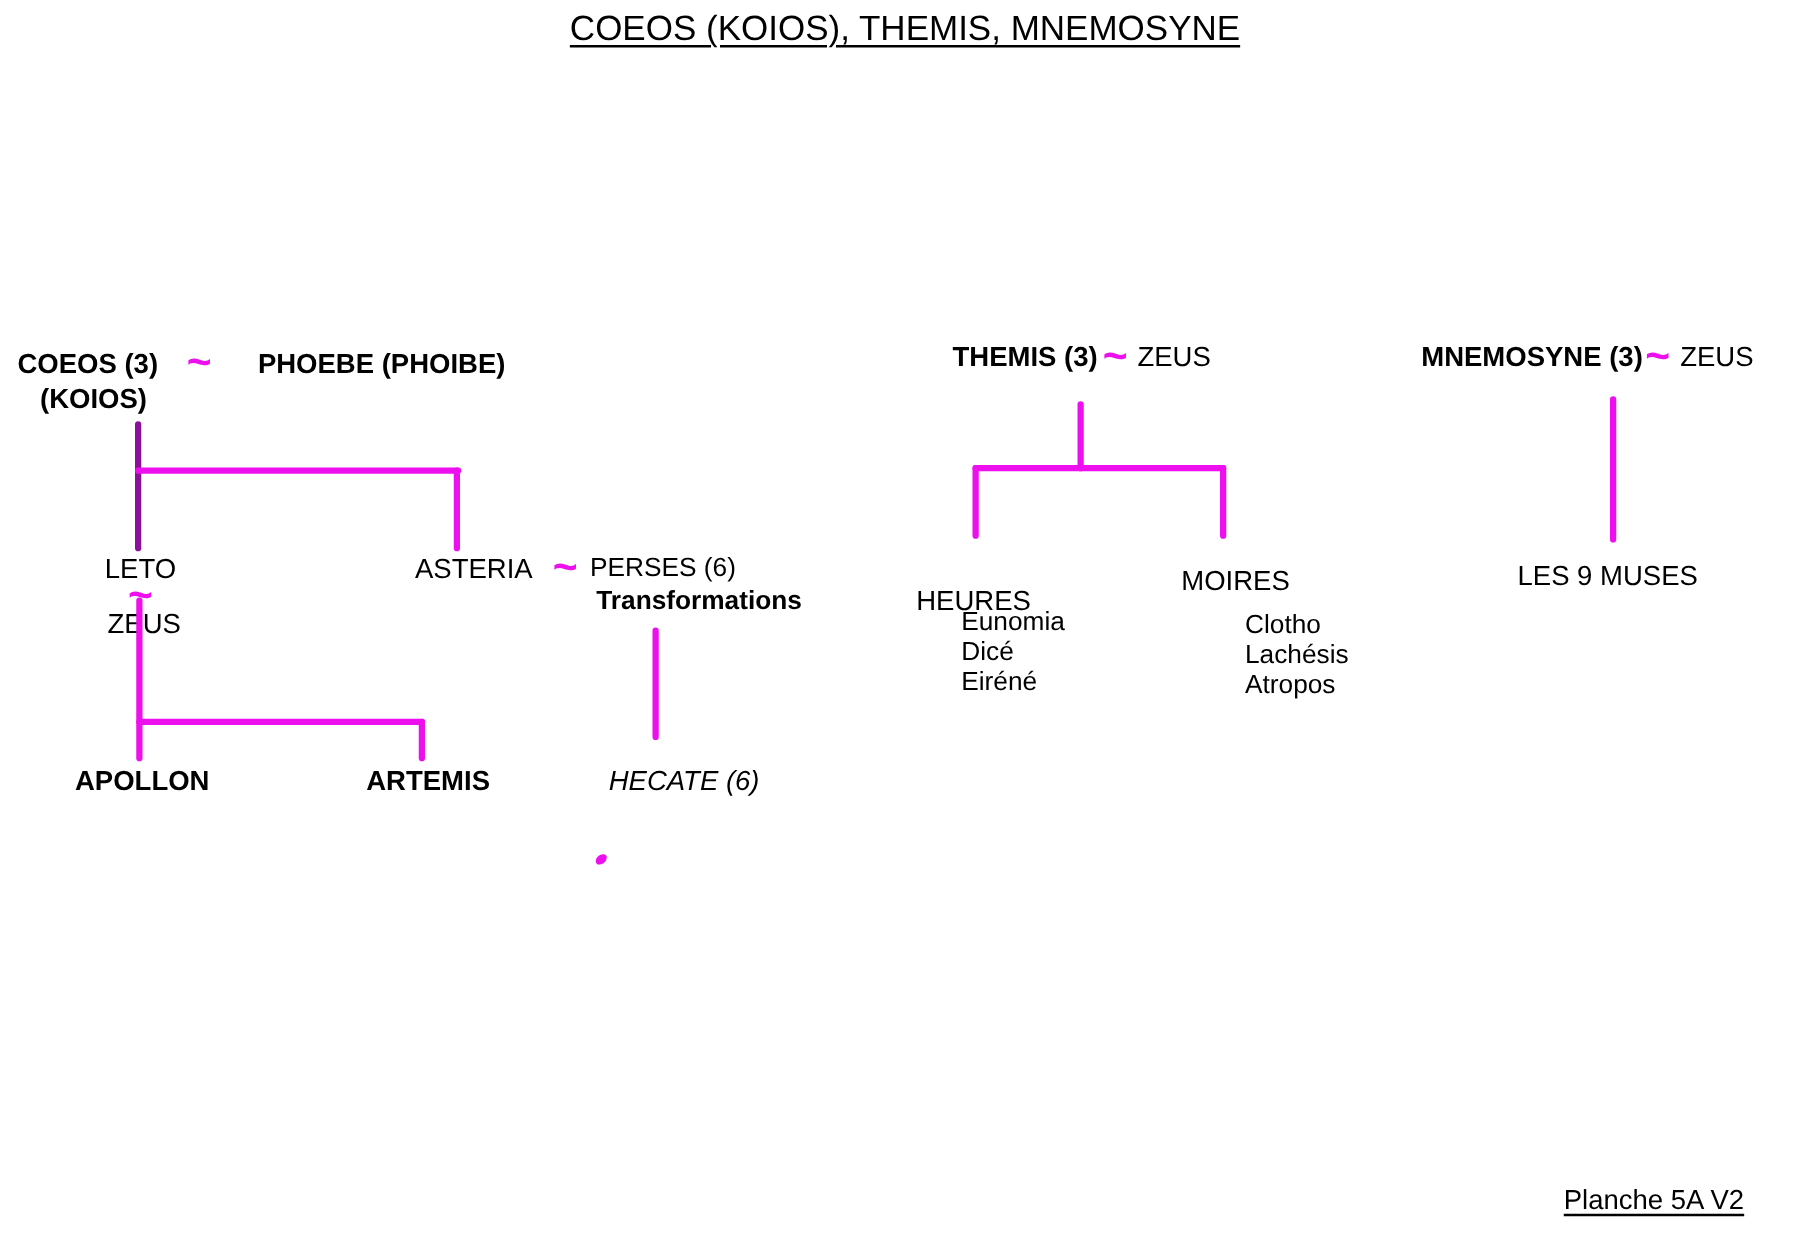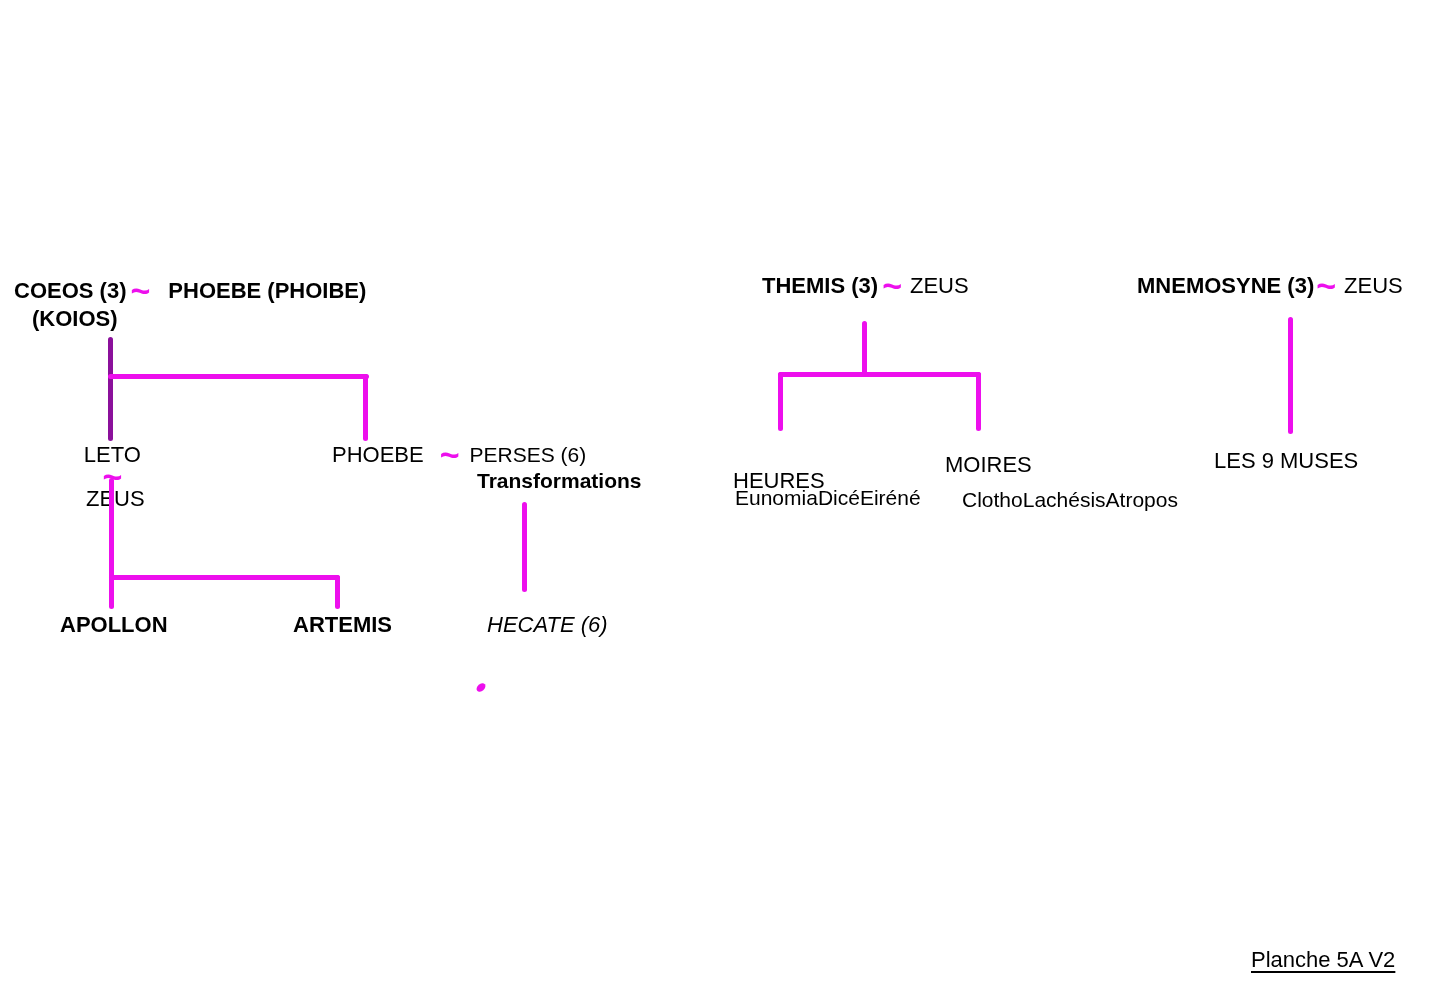--- a/index.html
+++ b/index.html
@@ -33,48 +33,51 @@
   .tilde.tight{margin:0 8px 0 4px;}
   .line{position:absolute;background:var(--magenta);border-radius:2.5px;}
   .line.purple{background:var(--purple);}
   .dot{
     position:absolute;
     width:10px;height:7px;
     background:var(--magenta);
     border-radius:50%;
     transform:rotate(-40deg);
   }
-  .list{display:flex;flex-direction:row;}
+  .list{display:flex;flex-direction:column;margin-left:34px;}
   .title-wrap{left:0;right:0;top:8;text-align:center;}
 </style>
 </head>
 <body>
 
 <div class="canvas">
 
+  <div class="abs title-wrap" style="left:0;right:0;top:8px;">
+    <span class="t28 underline">COEOS (KOIOS), THEMIS, MNEMOSYNE</span>
+  </div>
 
-  <div class="abs row" style="left:14px;top:279px;">
+  <div class="abs row" style="left:14px;top:279px;gap:19px;">
     <span class="t22 bold">COEOS (3)</span>
     <span class="tilde tight">~</span>
     <span class="t22 bold" style="margin-left:10px;">PHOEBE (PHOIBE)</span>
   </div>
   <div class="abs t22 bold" style="left:32px;top:307px;">(KOIOS)</div>
 
   <div class="line purple" style="left:108px;top:337px;width:5px;height:104px;"></div>
   <div class="line" style="left:108px;top:374px;width:261px;height:5px;"></div>
   <div class="line" style="left:363px;top:374px;width:5px;height:67px;"></div>
 
   <div class="abs row" style="left:80px;top:443px;flex-direction:column;">
     <span class="t22">LETO</span>
     <span class="tilde">~</span>
     <span class="t22" style="margin-left:6px;">ZEUS</span>
   </div>
 
   <div class="abs row" style="left:332px;top:443px;">
-    <span class="t22">PHOEBE</span>
+    <span class="t22">ASTERIA</span>
     <span class="tilde" style="margin:0 10px 0 16px;">~</span>
     <span class="t17">PERSES (6)</span>
   </div>
   <div class="abs t17" style="left:477px;top:469px;font-weight:bold;">Transformations</div>
 
   <div class="line" style="left:109px;top:478px;width:5px;height:131px;"></div>
   <div class="line" style="left:109px;top:575px;width:231px;height:5px;"></div>
   <div class="line" style="left:335px;top:575px;width:5px;height:34px;"></div>
 
   <div class="line" style="left:522px;top:502px;width:5px;height:90px;"></div>

